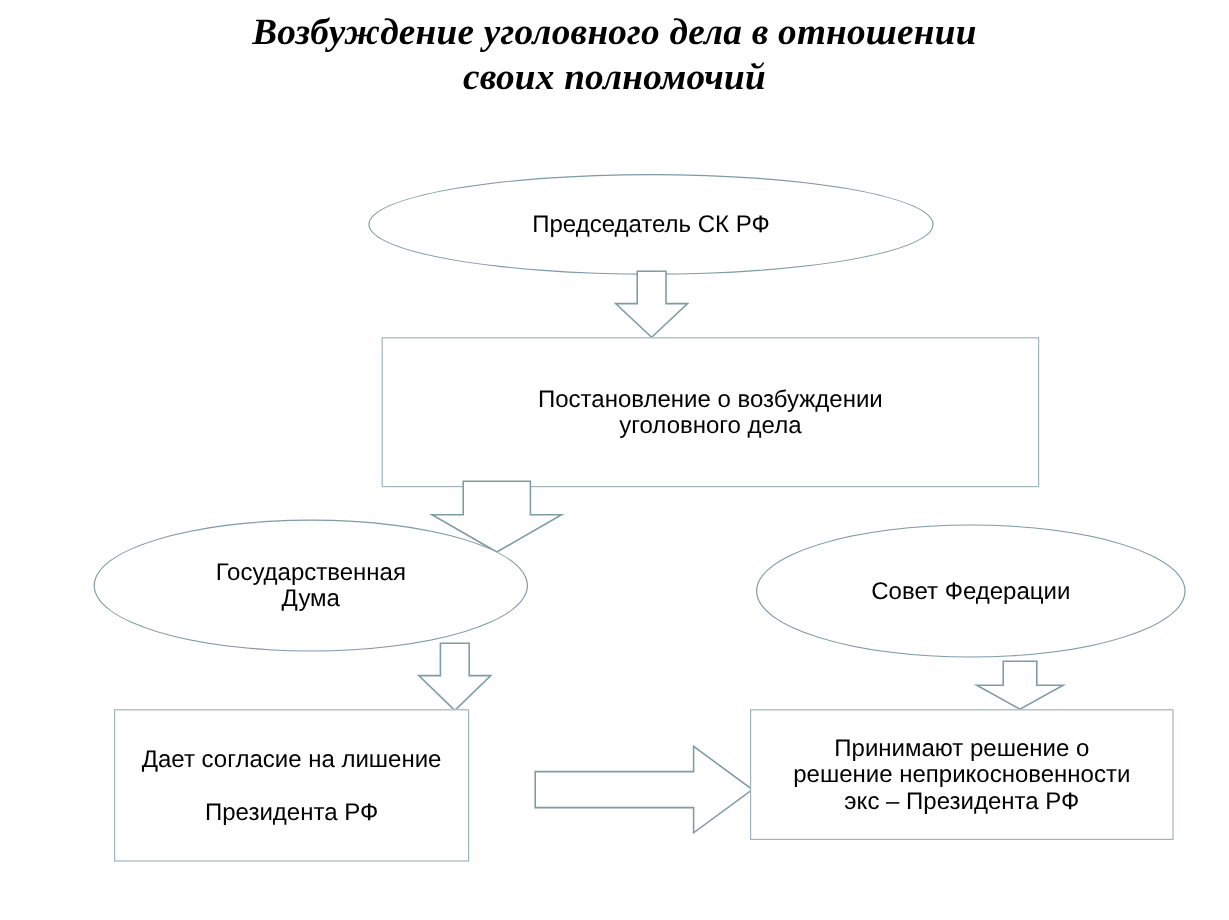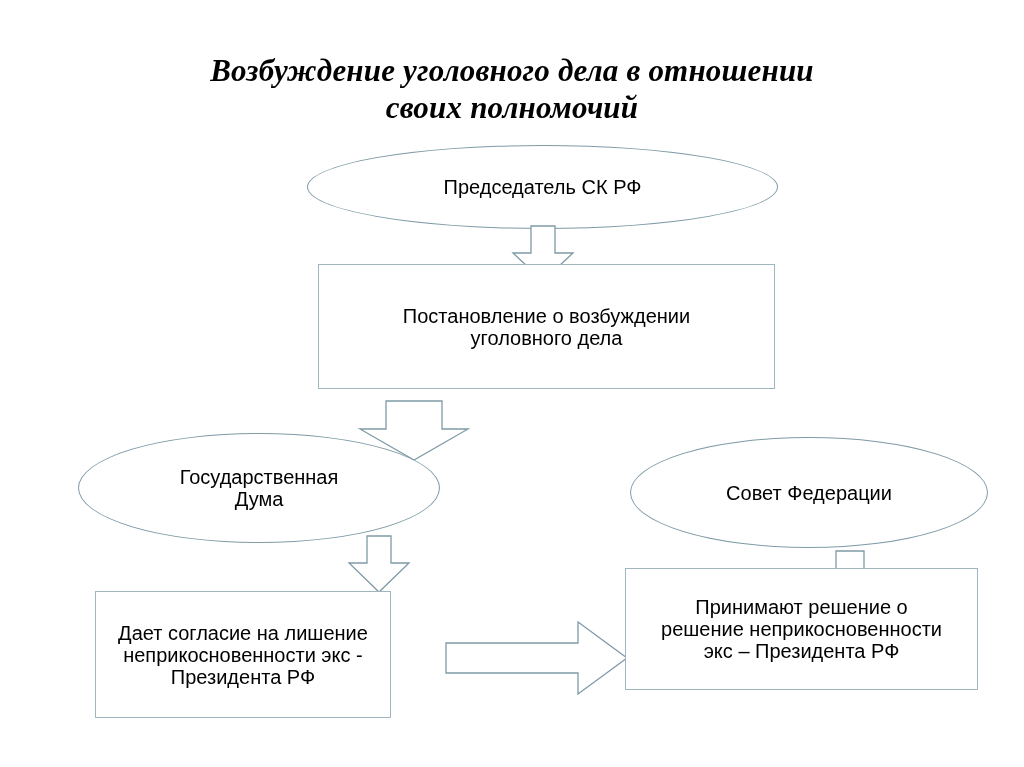--- a/index.html
+++ b/index.html
@@ -26,21 +26,20 @@
     top: 8px;
     width: 904px;
     text-align: center;
     font-family: "Liberation Serif", serif;
     font-weight: bold;
     font-style: italic;
     font-size: 31px;
     line-height: 37px;
     color: #000000;
     letter-spacing: 0.2px;
-    margin-top: 44px;
   }
   #title .tline { display: block; white-space: nowrap; }
 
   
   .node {
     position: absolute;
     box-sizing: border-box;
     background: #ffffff;
     color: #000000;
     display: flex;
@@ -88,21 +87,21 @@
   <div class="node ellipse" style="left:307px; top:145px; width:471px; height:84px;">
     <div class="label">Председатель СК РФ</div>
   </div>
 
   <div class="arrow" style="left:512px; top:226px;">
     <svg width="62" height="56" viewBox="0 0 62 56">
       <path class="ashape" d="M 19 0 L 43 0 L 43 27 L 61 27 L 31 55 L 1 27 L 19 27 Z"></path>
     </svg>
   </div>
 
-  <div class="node rect" style="left:318px; top:264px; width:457px; height:125px;">
+  <div class="node rect" style="left:318px; top:281px; width:548px; height:125px;">
     <div class="label">
       <span>Постановление о возбуждении</span><br>
       <span>уголовного дела</span>
     </div>
   </div>
 
   <div class="arrow" style="left:359px; top:401px;">
     <svg width="110" height="60" viewBox="0 0 110 60">
       <path class="ashape" d="M 27 0 L 83 0 L 83 28 L 109 28 L 55 59 L 1 28 L 27 28 Z"></path>
     </svg>
@@ -127,32 +126,32 @@
 
   <div class="arrow" style="left:813px; top:551px;">
     <svg width="74" height="41" viewBox="0 0 74 41">
       <path class="ashape" d="M 23 0 L 51 0 L 51 20 L 73 20 L 37 40 L 1 20 L 23 20 Z"></path>
     </svg>
   </div>
 
   <div class="node rect" style="left:95px; top:591px; width:296px; height:127px;">
     <div class="label">
       <span>Дает согласие на лишение</span><br>
-      <span>неприкосновенности экс -</span><br>
+      <br>
       <span>Президента РФ</span>
     </div>
   </div>
 
   <div class="arrow" style="left:446px; top:621px;">
     <svg width="182" height="74" viewBox="0 0 182 74">
       <path class="ashape" d="M 0 22 L 132 22 L 132 1 L 181 37 L 132 73 L 132 52 L 0 52 Z"></path>
     </svg>
   </div>
 
-  <div class="node rect" style="left:625px; top:568px; width:353px; height:122px;">
+  <div class="node rect" style="left:625px; top:591px; width:353px; height:109px;">
     <div class="label">
       <span>Принимают решение о</span><br>
       <span>решение неприкосновенности</span><br>
       <span>экс – Президента РФ</span>
     </div>
   </div>
 
 </div>
 
 </body></html>

